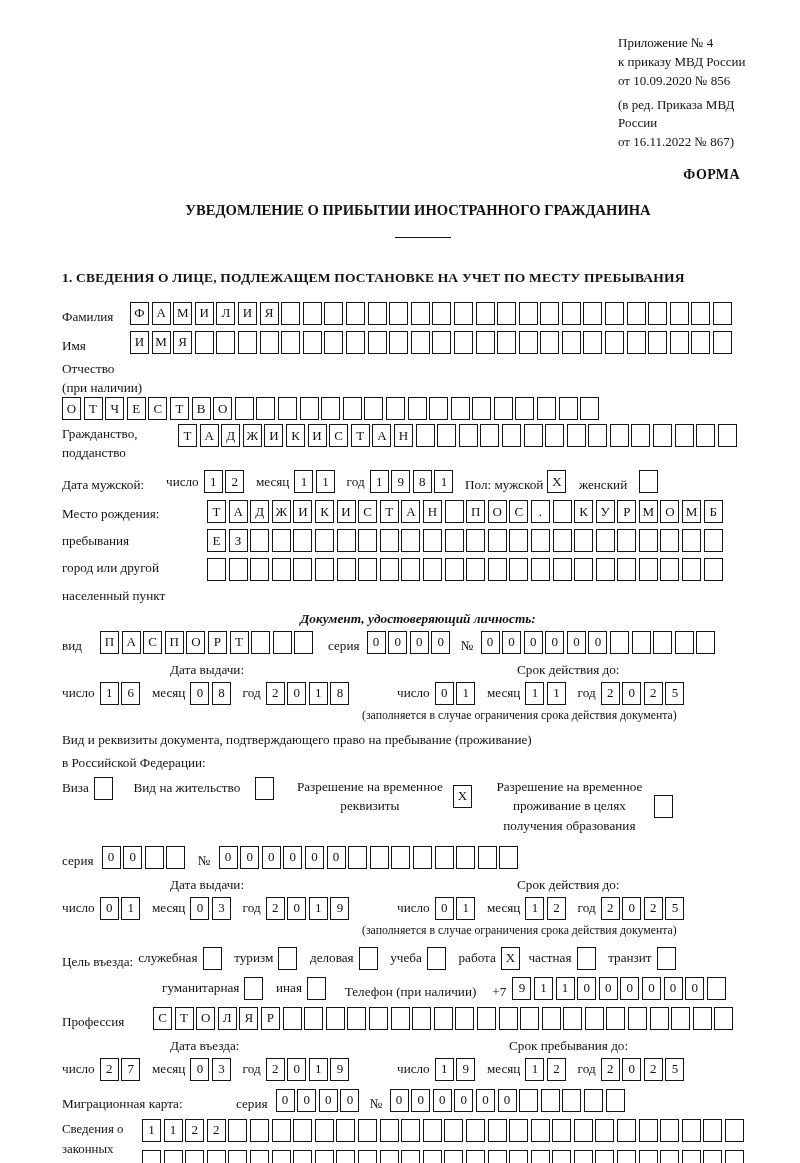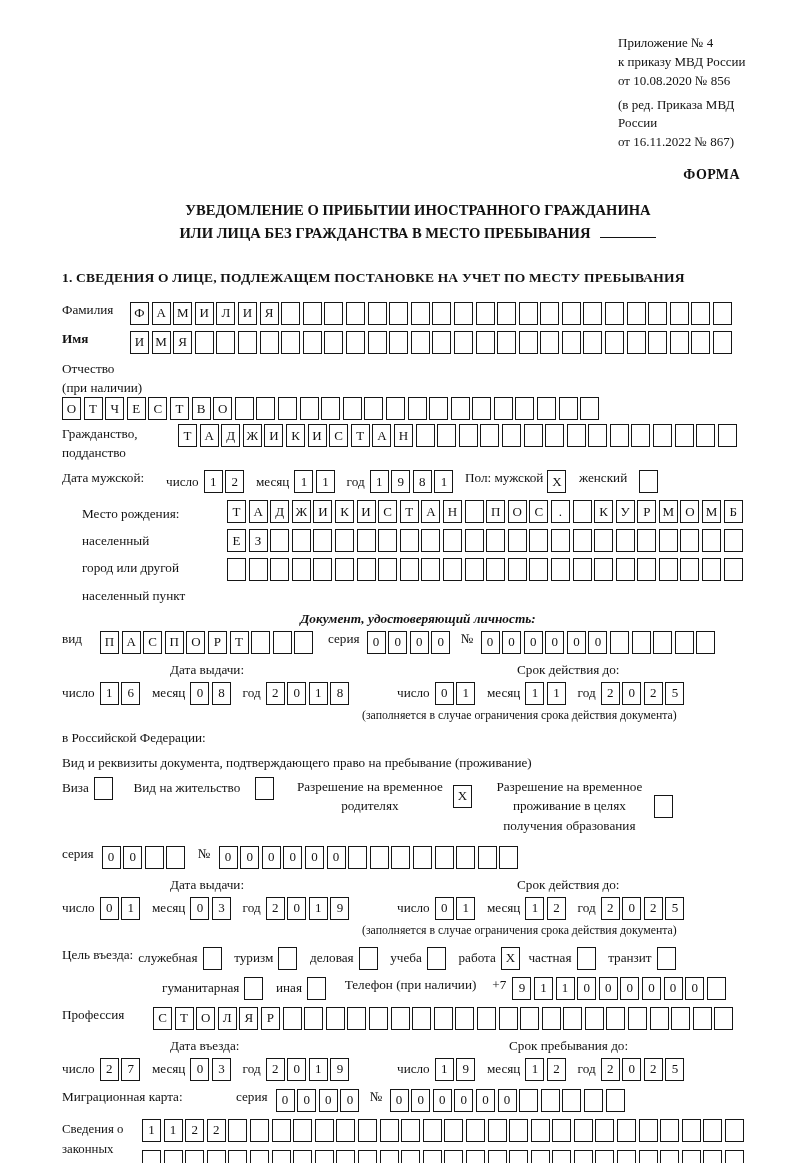--- a/index.html
+++ b/index.html
@@ -9,21 +9,21 @@
     overflow:hidden;
   }
   .page{padding:34px 26px 0 62px;box-sizing:border-box;width:800px;height:1163px;}
   .annex{margin-left:556px;font-size:13px;line-height:1.45;}
   .annex-gap{height:5px;}
   .forma{text-align:right;margin:15px 34px 0 0;font-weight:bold;font-size:14px;letter-spacing:.4px;}
   .title{text-align:center;font-weight:bold;font-size:14.6px;line-height:1.6;margin-top:16px;}
   .blank-line{display:inline-block;width:56px;height:13px;border-bottom:1.8px solid #121212;margin-left:10px;}
   .sec-heading{font-weight:bold;font-size:13.5px;margin-top:24px;letter-spacing:.2px;}
 
-  .row{display:flex;align-items:flex-start;margin-top:6px;}
+  .row{display:flex;align-items:flex-end;margin-top:6px;}
   .row-top{display:flex;align-items:flex-start;margin-top:6px;}
   .lbl{font-size:13.2px;flex:none;}
   .lbl-block{flex:none;line-height:1.45;font-size:13.2px;}
   .boxes{display:flex;flex:none;}
   .bx{
     flex:none;width:19px;height:23px;box-sizing:border-box;
     border:1.6px solid #161616;margin-right:2.6px;
     display:flex;align-items:center;justify-content:center;
     font-size:13px;background:#fff;
   }
@@ -41,31 +41,31 @@
   .cb-mlabel{text-align:center;line-height:1.5;font-size:13.2px;}
 </style>
 </head>
 <body>
 
 <div class="page">
 
   <div class="annex">
     <div>Приложение № 4</div>
     <div>к приказу МВД России</div>
-    <div>от 10.08.2020 № 856</div>
+    <div>от 10.09.2020 № 856</div>
     <div class="annex-gap"></div>
     <div>(в ред. Приказа МВД России</div>
     <div>от 16.11.2022 № 867)</div>
   </div>
   <div class="forma">ФОРМА</div>
 
   <div class="title">
     <div>УВЕДОМЛЕНИЕ О ПРИБЫТИИ ИНОСТРАННОГО ГРАЖДАНИНА</div>
     <div>
-      <span>ИЛИ ЛИЦА БЕЗ ГРАЖДАНСТВА В МЕСТО ПРЕБЫВАНИЯ</span><span class="blank-line"></span>
+      <span class="blank-line"></span>
     </div>
   </div>
 
   <div class="sec-heading">1. СВЕДЕНИЯ О ЛИЦЕ, ПОДЛЕЖАЩЕМ ПОСТАНОВКЕ НА УЧЕТ ПО МЕСТУ ПРЕБЫВАНИЯ</div>
 
   <div class="row" style="margin-top:16px;">
     <span class="lbl" style="width:68px;">Фамилия</span>
     <span class="boxes">
         <span class="bx">Ф</span>
         <span class="bx">А</span>
@@ -92,21 +92,21 @@
         <span class="bx"></span>
         <span class="bx"></span>
         <span class="bx"></span>
         <span class="bx"></span>
         <span class="bx"></span>
         <span class="bx"></span>
       </span>
   </div>
 
   <div class="row">
-    <span class="lbl" style="width:68px;font-weight:bold;">Имя</span>
+    <span class="lbl" style="width:68px;">Имя</span>
     <span class="boxes">
         <span class="bx">И</span>
         <span class="bx">М</span>
         <span class="bx">Я</span>
         <span class="bx"></span>
         <span class="bx"></span>
         <span class="bx"></span>
         <span class="bx"></span>
         <span class="bx"></span>
         <span class="bx"></span>
@@ -221,24 +221,24 @@
           <span class="bx">8</span>
           <span class="bx">1</span>
         </span>
     </div>
     <span class="lbl">Пол: мужской</span>
     <span class="bx" style="margin-left:4px;">X</span>
     <span class="lbl" style="margin-left:10px;">женский</span>
     <span class="bx" style="margin-left:12px;"></span>
   </div>
 
-  <div class="row-top" style="margin-top:7px;margin-left:20px;">
+  <div class="row-top" style="margin-top:7px;">
     <div class="lbl-block" style="width:145px;line-height:2.05;">
       <div>Место рождения:</div>
-      <div>населенный</div>
+      <div>пребывания</div>
       <div>город или другой</div>
       <div>населенный пункт</div>
     </div>
     <div class="boxcol">
       <div class="boxes">
           <span class="bx">Т</span>
           <span class="bx">А</span>
           <span class="bx">Д</span>
           <span class="bx">Ж</span>
           <span class="bx">И</span>
@@ -397,36 +397,36 @@
             <span class="bx">2</span>
             <span class="bx">0</span>
             <span class="bx">2</span>
             <span class="bx">5</span>
           </span>
       </div>
     </div>
   </div>
   <div class="note">(заполняется в случае ограничения срока действия документа)</div>
 
+  <div style="margin-top:9px;font-size:13.2px;">Вид и реквизиты документа, подтверждающего право на пребывание (проживание)</div>
   <div style="margin-top:7px;font-size:13.2px;">в Российской Федерации:</div>
-  <div style="margin-top:9px;font-size:13.2px;">Вид и реквизиты документа, подтверждающего право на пребывание (проживание)</div>
 
   <div class="row-top" style="margin-top:6px;">
     <div class="cbpair">
       <span class="lbl">Виза</span>
       <span class="bx"></span>
     </div>
     <div class="cbpair" style="margin-left:8px;">
       <span class="lbl">Вид на жительство</span>
       <span class="bx" style="margin-left:10px;"></span>
     </div>
     <div class="cbpair" style="margin-left:10px;">
       <div class="cb-mlabel">
         <div>Разрешение на временное</div>
-        <div>родителях</div>
+        <div>реквизиты</div>
       </div>
       <span class="bx" style="margin-left:10px;">X</span>
     </div>
     <div class="cbpair" style="margin-left:12px;margin-right:0;">
       <div class="cb-mlabel">
         <div>Разрешение на временное</div>
         <div>проживание в целях</div>
         <div>получения образования</div>
       </div>
       <span class="bx" style="margin-left:12px;"></span>

